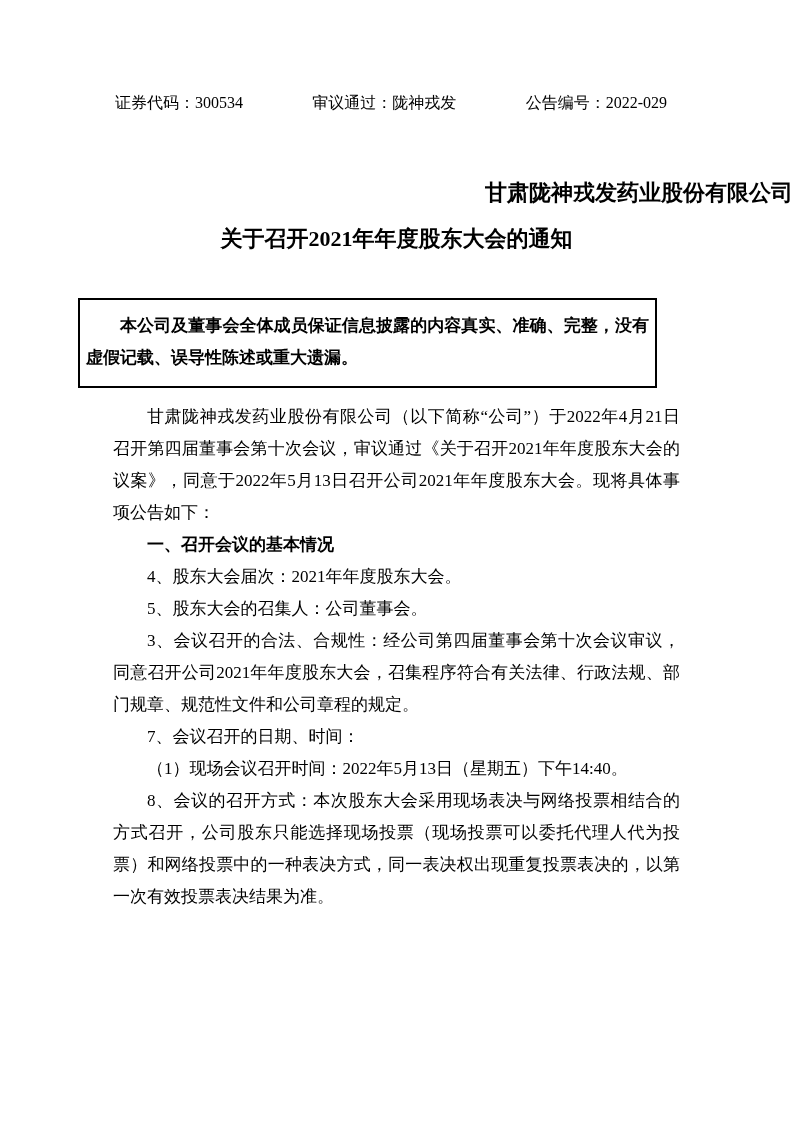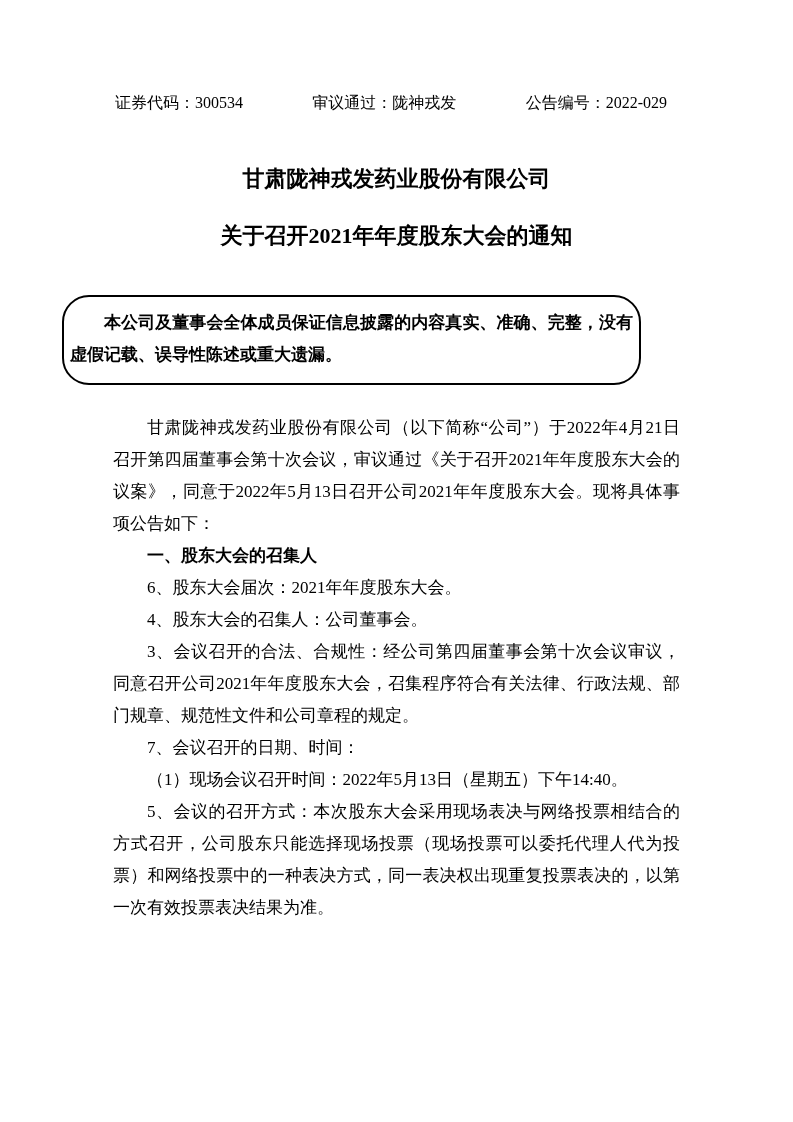--- a/index.html
+++ b/index.html
@@ -1,15 +1,15 @@
 <!DOCTYPE html>
 <html><head>
 <meta charset="utf-8">
 <style>
-  * { margin: 0; padding: 0; box-sizing: border-box; border-radius: 27px; }
+  * { margin: 0; padding: 0; box-sizing: border-box; }
   html, body { background: #ffffff; }
   body {
     width: 793px;
     height: 1122px;
     font-family: "Liberation Serif", "DejaVu Serif", serif;
     color: #000000;
     overflow: hidden;
   }
   .page {
     width: 793px;
@@ -29,35 +29,35 @@
     line-height: 20px;
     margin: 0 113px 0 115px;
     width: 552px;
   }
   .doc-title {
     text-align: center;
     font-weight: bold;
     font-size: 22px;
     line-height: 28px;
   }
-  .doc-title.first { margin-top: 52px; }
-  .doc-title.second { margin-top: 29px; }
+  .doc-title.first { margin-top: 66px; text-align: right; }
+  .doc-title.second { margin-top: 18px; }
   .notice-box {
     border: 2px solid #000000;
-    margin: 45px 107px 0 62px;
+    margin: 45px 107px 0 78px;
     width: 579px;
     padding: 10px 6px 12px 6px;
     font-weight: bold;
     font-size: 17px;
     line-height: 32px;
     text-indent: 2em;
     text-align: justify;
   }
   .body-text {
-    margin-top: 27px;
+    margin-top: 13px;
   }
   p.para {
     font-size: 17px;
     line-height: 32px;
     text-indent: 2em;
     text-align: justify;
   }
   h2.sec-heading {
     font-size: 17px;
     line-height: 32px;
@@ -81,23 +81,23 @@
   </div>
 
   <div class="doc-title first">甘肃陇神戎发药业股份有限公司</div>
   <div class="doc-title second">关于召开2021年年度股东大会的通知</div>
 
   <div class="notice-box">本公司及董事会全体成员保证信息披露的内容真实、准确、完整，没有虚假记载、误导性陈述或重大遗漏。</div>
 
   <div class="content body-text">
     <p class="para">甘肃陇神戎发药业股份有限公司（以下简称“公司”）于2022年4月21日召开第四届董事会第十次会议，审议通过《关于召开2021年年度股东大会的议案》，同意于2022年5月13日召开公司2021年年度股东大会。现将具体事项公告如下：</p>
 
-    <h2 class="sec-heading">一、股东大会的召集人</h2>
+    <h2 class="sec-heading">一、召开会议的基本情况</h2>
 
-    <p class="para">6、股东大会届次：2021年年度股东大会。</p>
-    <p class="para">4、股东大会的召集人：公司董事会。</p>
+    <p class="para">4、股东大会届次：2021年年度股东大会。</p>
+    <p class="para">5、股东大会的召集人：公司董事会。</p>
     <p class="para">3、会议召开的合法、合规性：经公司第四届董事会第十次会议审议，同意召开公司2021年年度股东大会，召集程序符合有关法律、行政法规、部门规章、规范性文件和公司章程的规定。</p>
     <p class="para">7、会议召开的日期、时间：</p>
     <p class="para">（1）现场会议召开时间：2022年5月13日（星期五）下午14:40。</p>
-    <p class="para">5、会议的召开方式：本次股东大会采用现场表决与网络投票相结合的方式召开，公司股东只能选择现场投票（现场投票可以委托代理人代为投票）和网络投票中的一种表决方式，同一表决权出现重复投票表决的，以第一次有效投票表决结果为准。</p>
+    <p class="para">8、会议的召开方式：本次股东大会采用现场表决与网络投票相结合的方式召开，公司股东只能选择现场投票（现场投票可以委托代理人代为投票）和网络投票中的一种表决方式，同一表决权出现重复投票表决的，以第一次有效投票表决结果为准。</p>
   </div>
 
 </div>
 
 </body></html>

